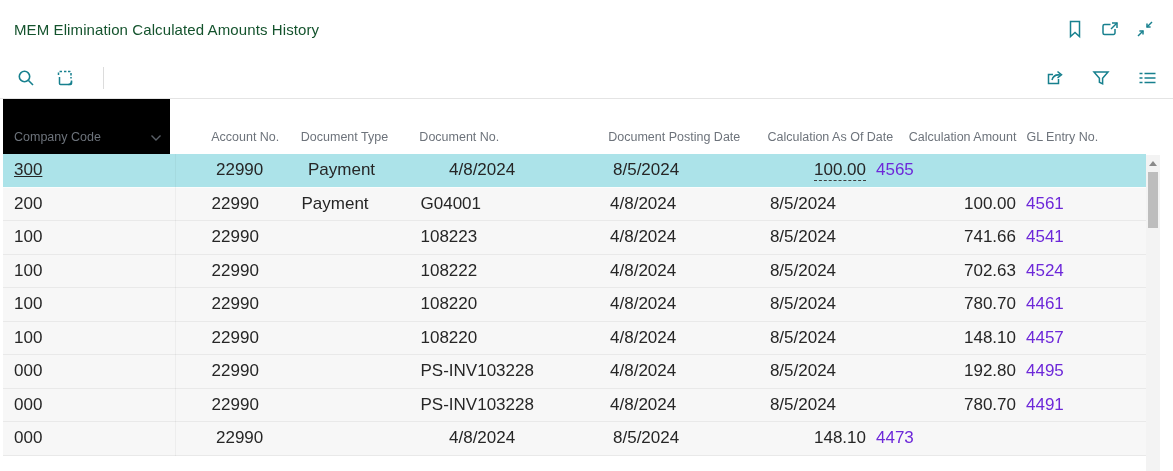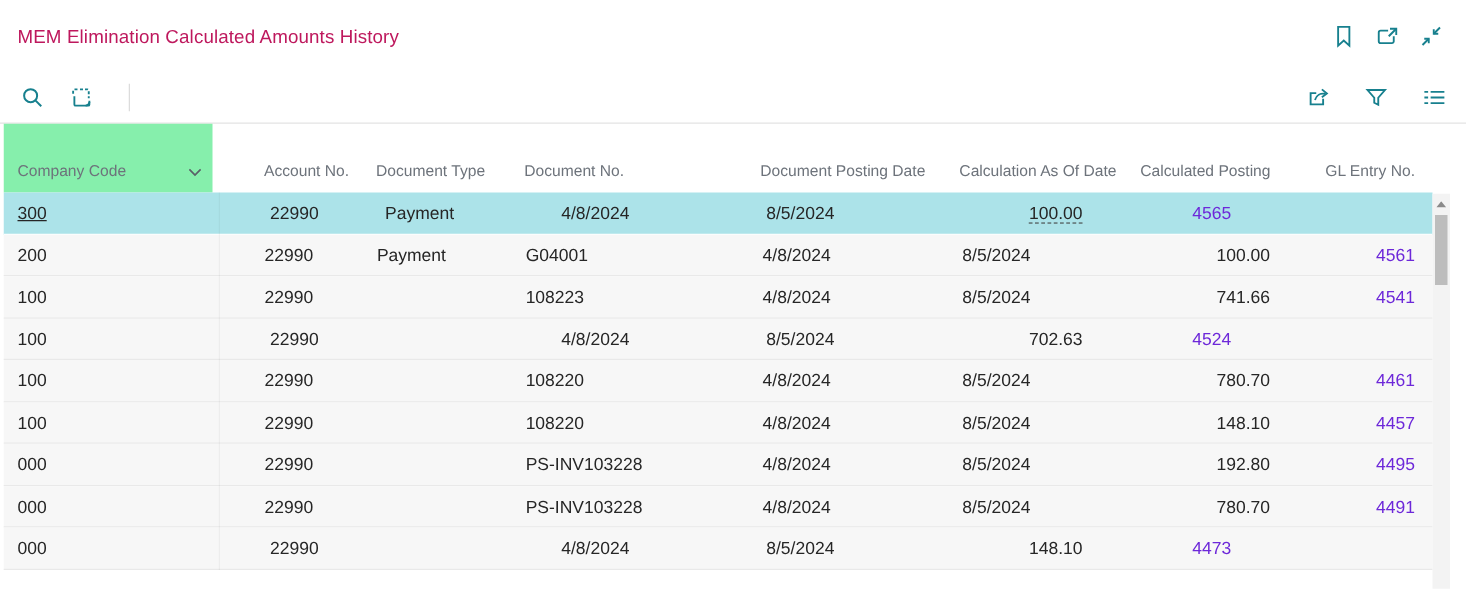--- a/index.html
+++ b/index.html
@@ -3,52 +3,52 @@
 <meta charset="utf-8">
 <style>
   html,body{margin:0;padding:0;}
   body{
     width:1173px;height:471px;background:#ffffff;overflow:hidden;
     font-family:"Liberation Sans", sans-serif;
     -webkit-font-smoothing:antialiased;
   }
   
   .titlebar{height:58px;display:flex;align-items:center;justify-content:space-between;padding:0 18px 0 14px;box-sizing:border-box;}
-  .page-title{font-size:15px;color:#be185d;letter-spacing:.1px;}
+  .page-title{font-size:15px;color:#14532d;letter-spacing:.1px;}
   .titlebar-icons{display:flex;align-items:center;gap:15px;}
   .icon-btn{width:20px;height:20px;display:flex;align-items:center;justify-content:center;cursor:pointer;}
   .icon-btn svg{display:block;}
   
   .toolbar{height:41px;display:flex;align-items:center;justify-content:space-between;
     padding:0 16px;box-sizing:border-box;border-bottom:1px solid #e4e4e4;}
   .tool-left,.tool-right{display:flex;align-items:center;}
   .tool-left{gap:19px;}
   .tool-right{gap:26px;}
   .v-divider{width:1px;height:22px;background:#dcdcdc;margin-left:9px;}
   
   .grid{margin-left:3px;width:1143px;position:relative;}
   .grid-header{display:flex;height:55px;}
   .hcell{box-sizing:border-box;height:100%;display:flex;align-items:flex-end;padding-bottom:10px;
     color:#6d737b;font-size:12.5px;white-space:nowrap;cursor:pointer;}
-  .hcell.c0{background:#86efac;justify-content:space-between;padding-right:8px;}
+  .hcell.c0{background:#000000;justify-content:space-between;padding-right:8px;}
   .grid-body{position:relative;}
   .grid-body::after{content:"";position:absolute;left:172px;top:0;bottom:0;width:1px;background:rgba(0,0,0,0.04);pointer-events:none;}
   .row{display:flex;height:33.5px;align-items:center;background:#f7f7f7;border-bottom:1px solid #e9e9e9;
-    font-size:14px;color:#262626;cursor:pointer;box-sizing:border-box;}
+    font-size:17px;color:#262626;cursor:pointer;box-sizing:border-box;}
   .row.selected{background:#ace3e9;border-bottom-color:#fbfdfd;}
   .cell{box-sizing:border-box;display:flex;align-items:center;overflow:hidden;white-space:nowrap;}
   
   .c0{width:172px;padding-left:11px;}
   .c1{width:118px;padding-left:41px;}
   .c2{width:125px;padding-left:15px;}
   .c3{width:175px;padding-left:12px;}
   .c4{width:155px;padding-left:3px;margin-left:28px;}
   .c5{width:135px;padding-left:12px;}
   .c6{width:140px;justify-content:flex-end;padding-right:10px;}
-  .c7{width:123px;justify-content:flex-end;padding-right:14px;}
+  .c7{width:123px;padding-right:14px;}
   .cell.c7 span{color:#6d28d9;}
   .row.selected .c0 span{text-decoration:underline;}
   .row.selected .c6 span{border-bottom:1px dashed #3f3f3f;}
   
   .scrollbar{position:absolute;left:1146px;top:155px;width:14px;height:316px;background:#f3f3f3;}
   .scroll-up{height:16px;display:flex;align-items:center;justify-content:center;cursor:pointer;}
   .scroll-thumb{position:absolute;left:2px;top:17px;width:10px;height:56px;background:#bdbdbd;cursor:pointer;}
   .chev{display:flex;align-items:flex-end;padding-bottom:2px;}
 </style>
 </head>
@@ -140,21 +140,21 @@
       <div class="hcell c3">
         <span>Document No.</span>
       </div>
       <div class="hcell c4">
         <span>Document Posting Date</span>
       </div>
       <div class="hcell c5">
         <span>Calculation As Of Date</span>
       </div>
       <div class="hcell c6">
-        <span>Calculated Posting</span>
+        <span>Calculation Amount</span>
       </div>
       <div class="hcell c7">
         <span>GL Entry No.</span>
       </div>
     </div>
   <div class="grid-body">
       <div class="row selected">
         <div class="cell c0">
           <span>300</span>
         </div>
@@ -231,20 +231,23 @@
       </div>
       <div class="row">
         <div class="cell c0">
           <span>100</span>
         </div>
         <div class="cell c1">
           <span>22990</span>
         </div>
         <div class="cell c2">
           <span></span>
+        </div>
+        <div class="cell c3">
+          <span>108222</span>
         </div>
         <div class="cell c4">
           <span>4/8/2024</span>
         </div>
         <div class="cell c5">
           <span>8/5/2024</span>
         </div>
         <div class="cell c6">
           <span>702.63</span>
         </div>

